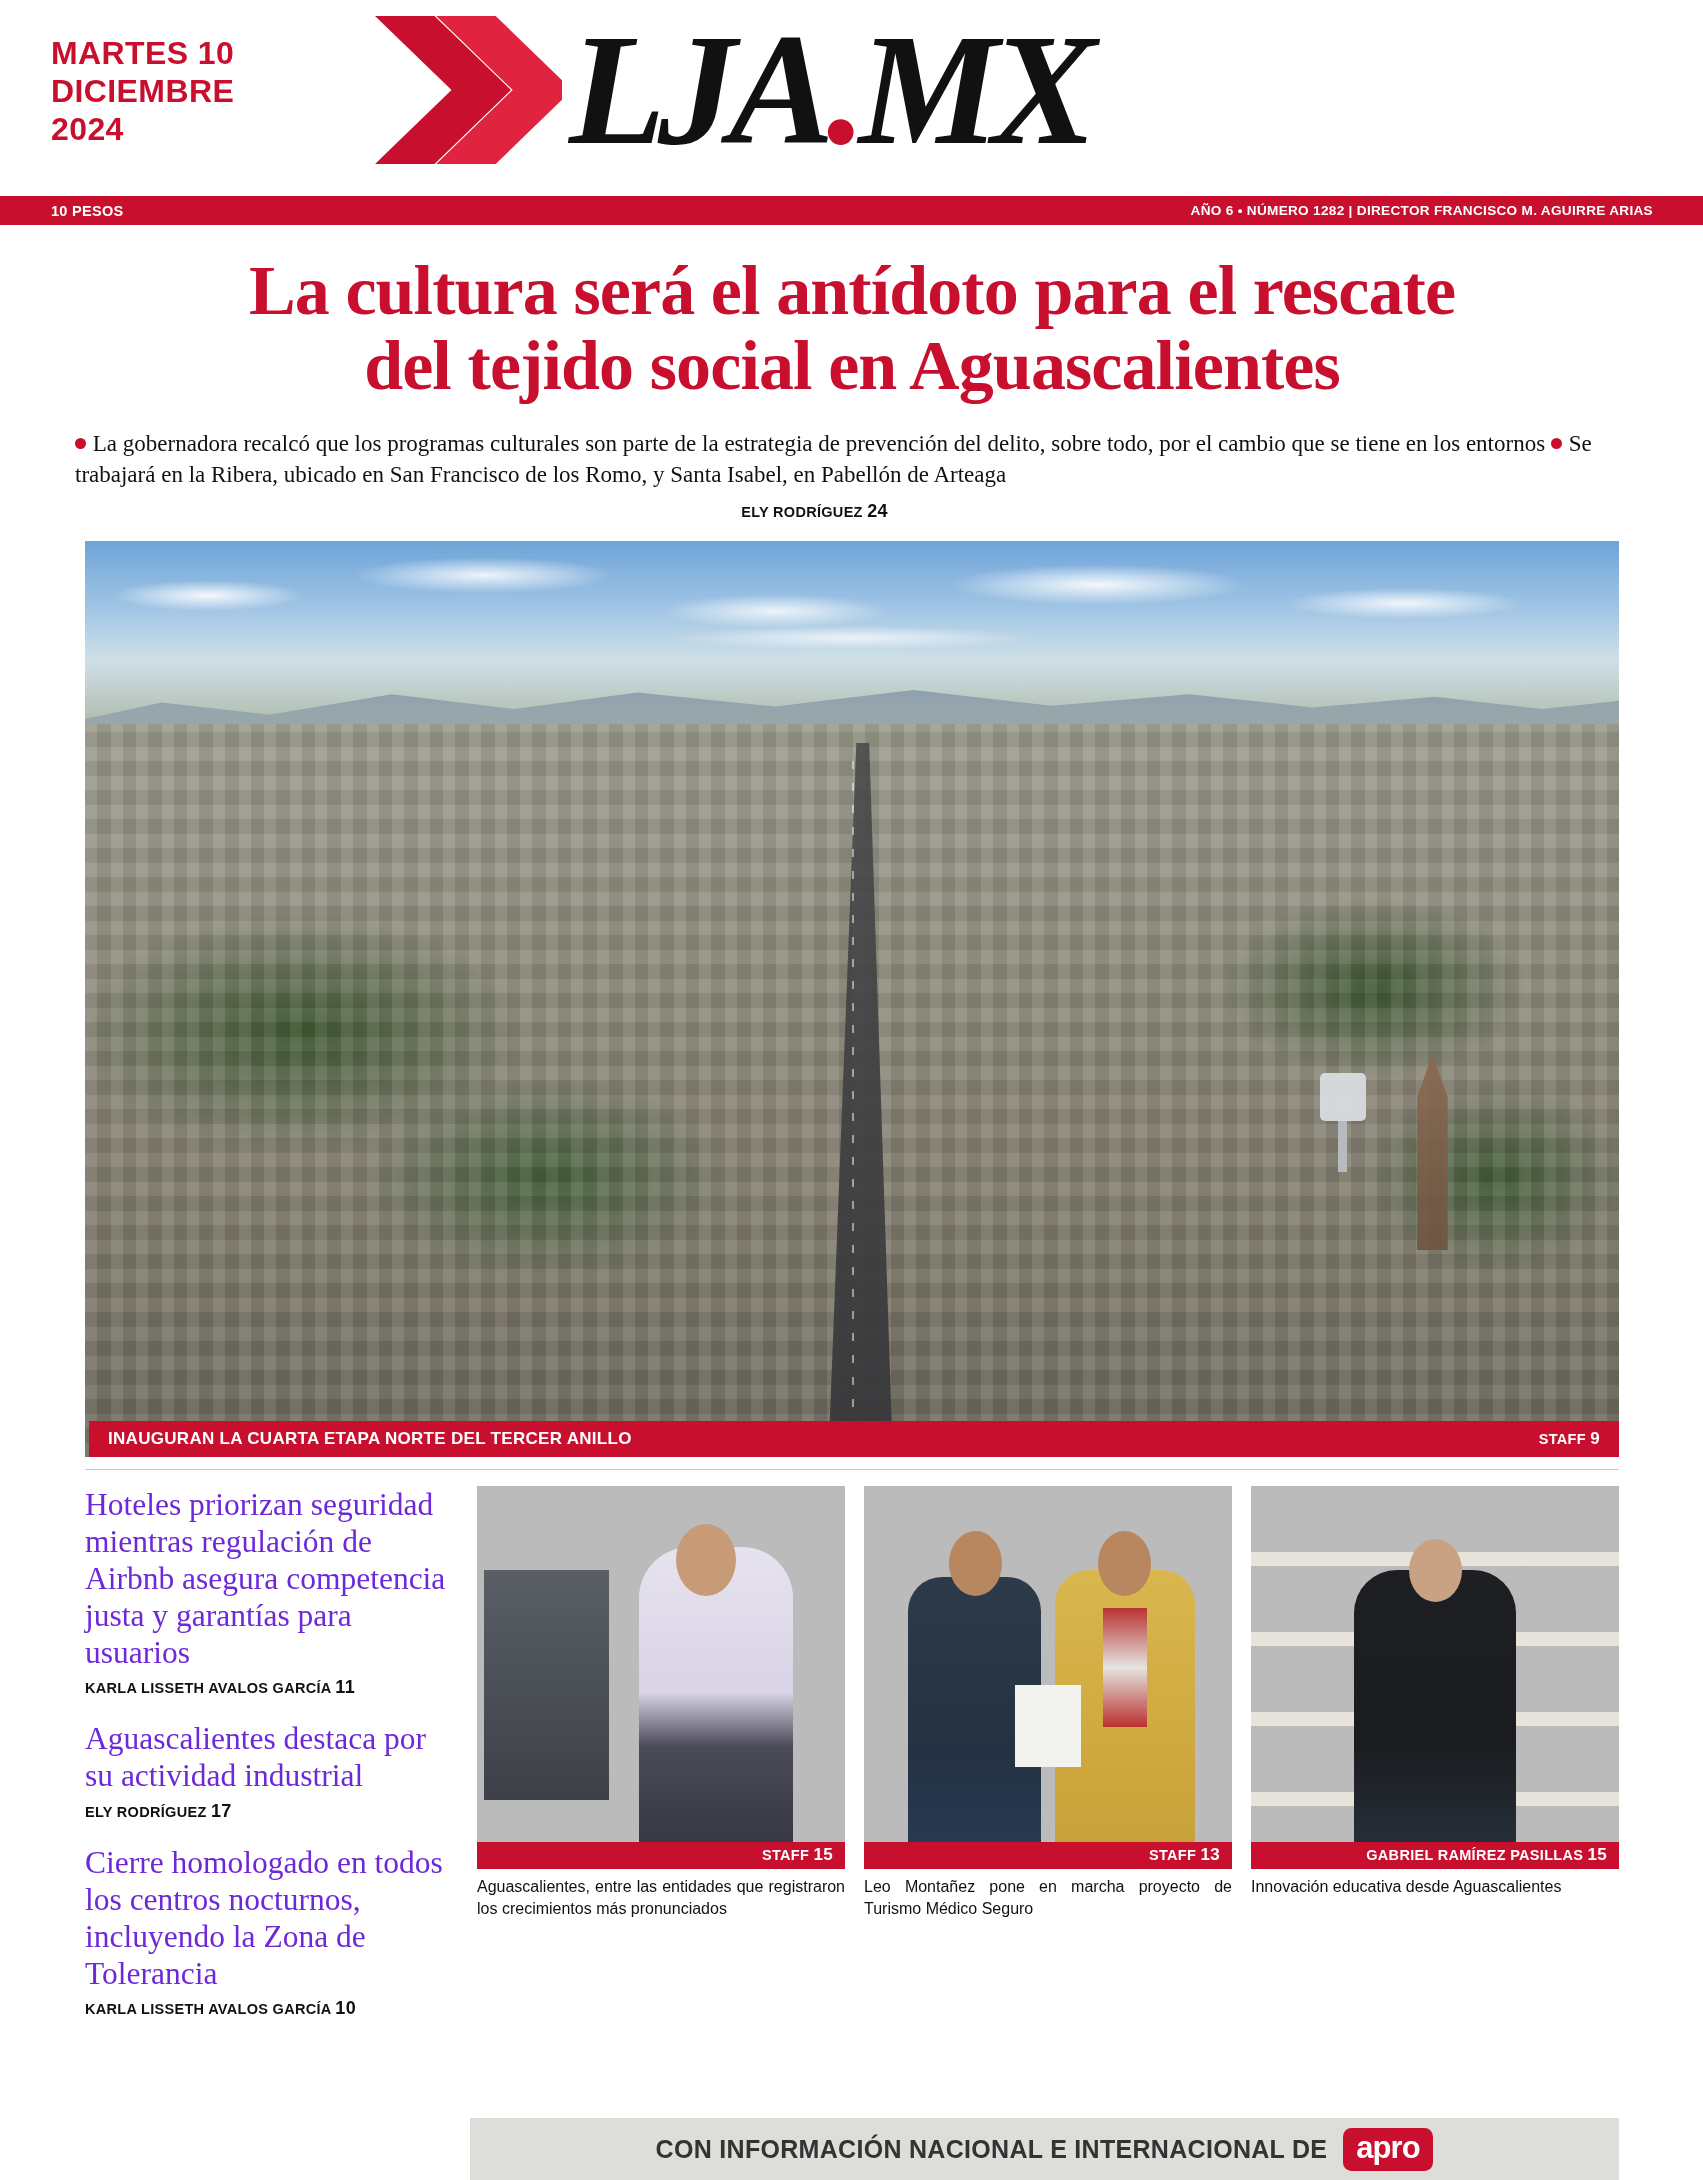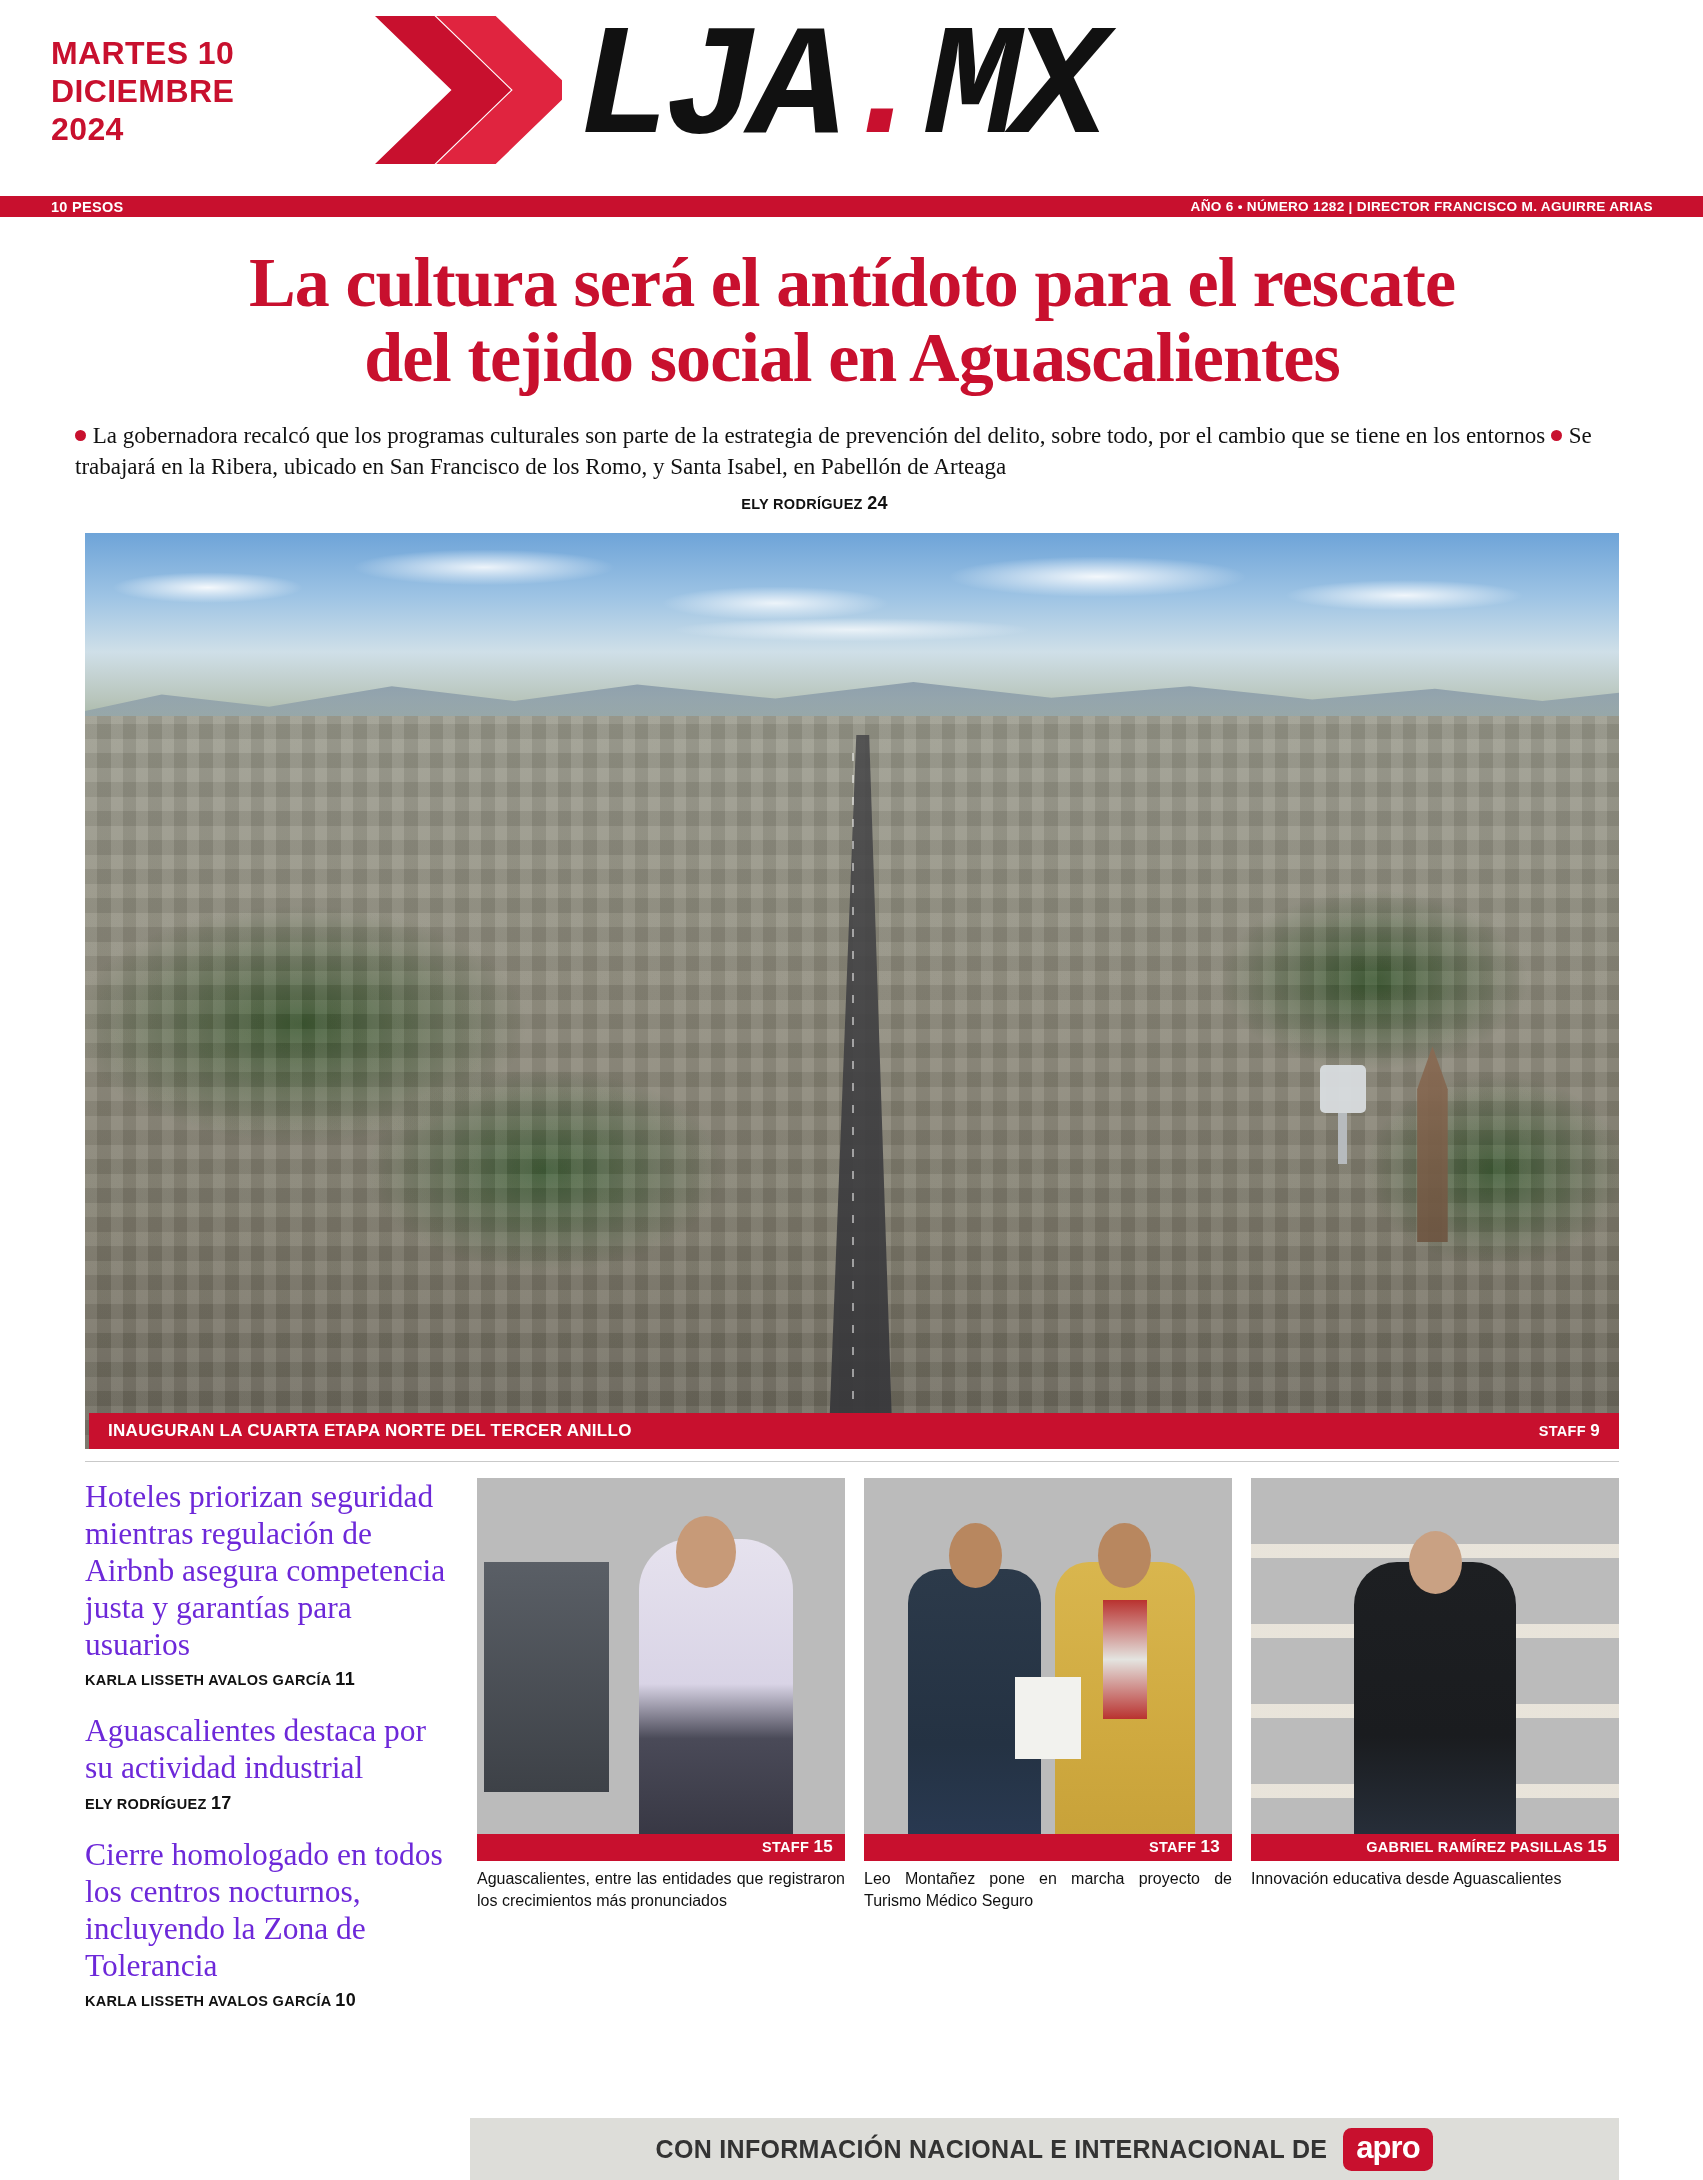--- a/index.html
+++ b/index.html
@@ -39,36 +39,36 @@
     position: absolute;
     left: 375px;
     top: 5.1px;
     display: flex;
     align-items: center;
     height: 170px;
   }
   .chevrons { display: flex; align-items: center; height: 162px; }
   .chevrons svg { display: block; }
   .logo-text {
-    font-family: Liberation Mono, monospace;
+    font-family: Liberation Serif, serif;
     font-weight: bold;
     font-style: italic;
     font-size: 158px;
     line-height: 1;
     letter-spacing: -7.7px;
     color: #111;
-    margin-left: 15px;
+    margin-left: 7px;
   }
   .logo-text .dot { color: #c8102e; }
 
   
   .redbar {
     background: #c8102e;
     color: #fff;
-    height: 21px;
+    height: 29px;
     display: flex;
     align-items: center;
     justify-content: space-between;
     padding: 0 51px;
     font-family: "Liberation Sans", sans-serif;
     font-weight: bold;
     font-size: 14.5px;
     letter-spacing: 0.3px;
   }
   .redbar .right { font-size: 13.6px; }

